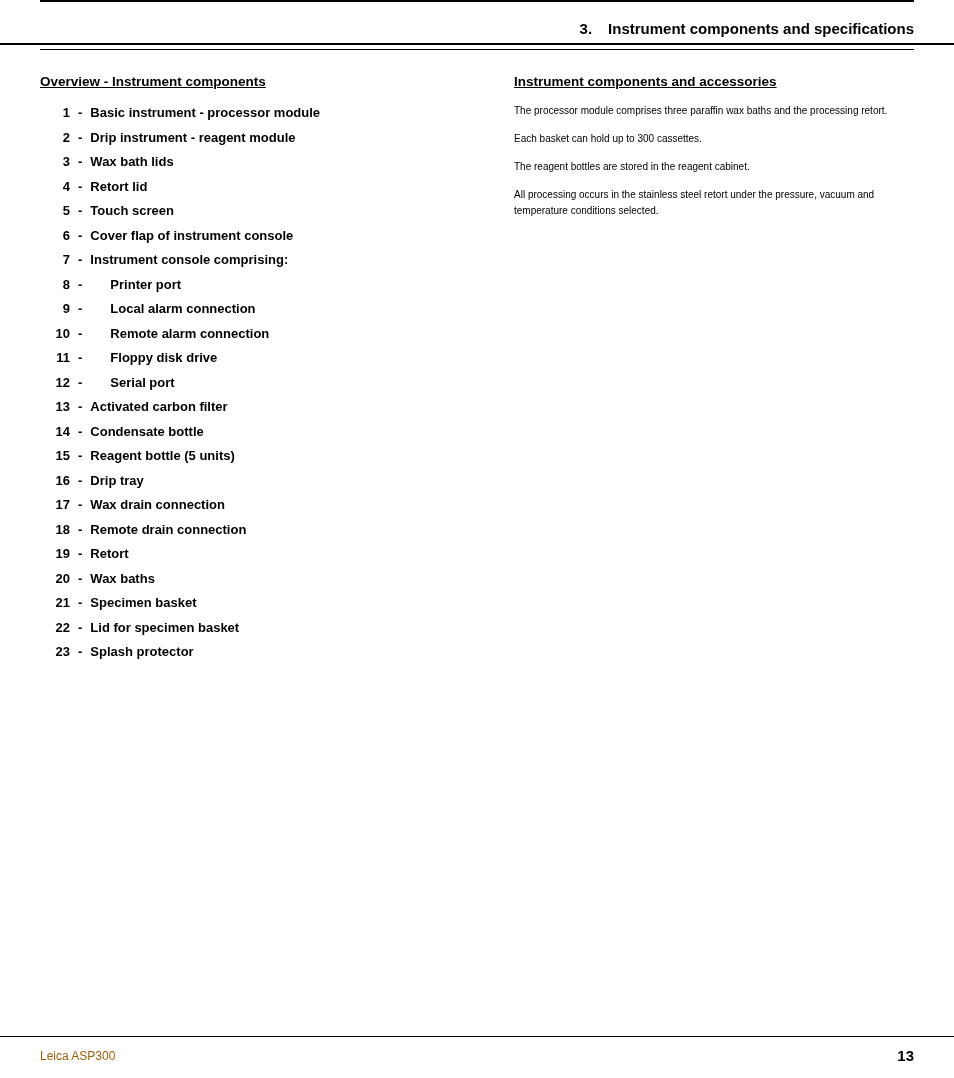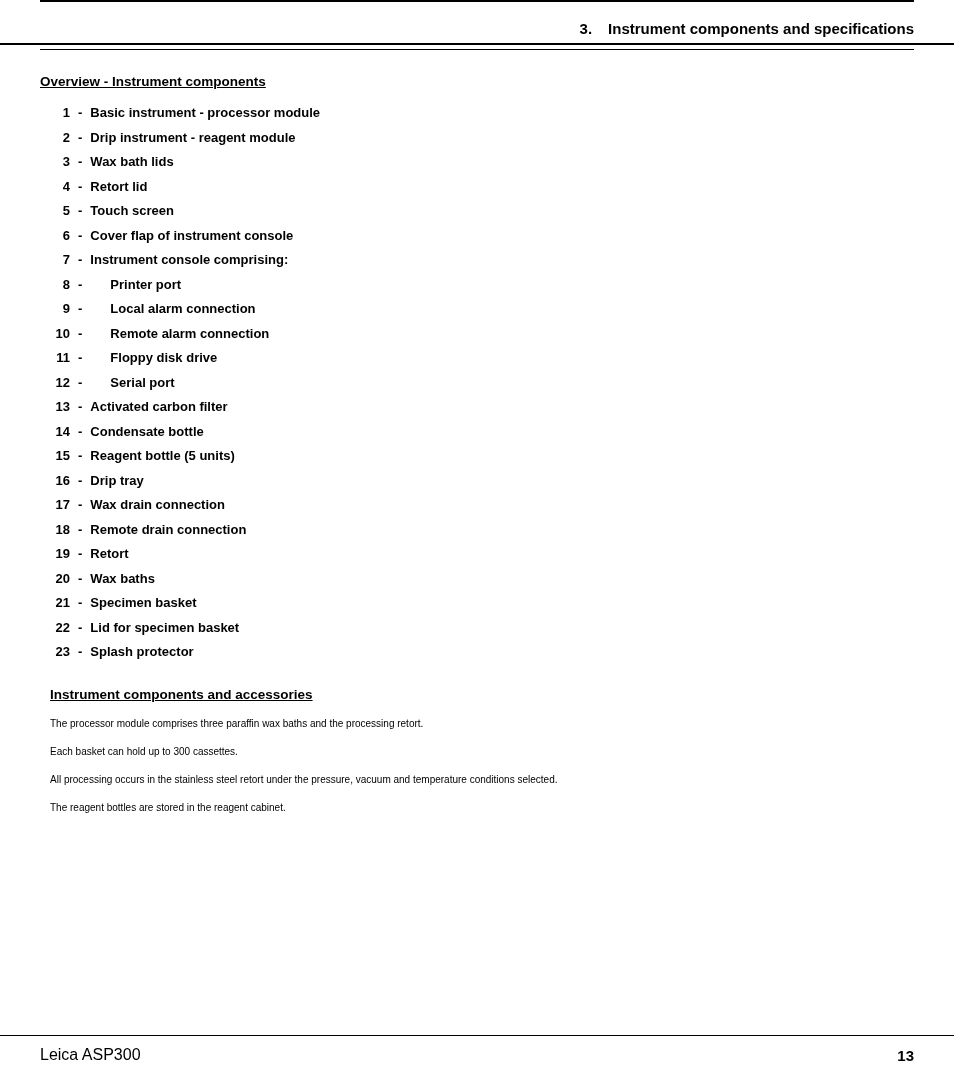--- a/index.html
+++ b/index.html
@@ -43,23 +43,23 @@
 
     .header-number {
       font-size: 15px;
       font-weight: bold;
       margin-right: 16px;
     }
 
     
     .main-content {
       display: flex;
-      flex-direction: column;
+      flex-direction: row;
       padding: 24px 40px 60px 40px;
-      gap: 20px;
+      gap: 44px;
     }
 
     
     .left-column {
       flex: 0 0 420px;
       max-width: 420px;
     }
 
     
     .right-column {
@@ -129,22 +129,22 @@
       left: 0;
       right: 0;
       display: flex;
       justify-content: space-between;
       align-items: center;
       padding: 10px 40px 14px 40px;
       border-top: 1.5px solid #000;
     }
 
     .footer-left {
-      font-size: 16px;
-      color: #000000;
+      font-size: 12px;
+      color: #a16207;
     }
 
     .footer-right {
       font-size: 15px;
       font-weight: bold;
       color: #000;
     }
 
     .header-top-rule {
       border: none;
@@ -290,22 +290,22 @@
             <span class="item-label">Splash protector</span>
           </li>
         </ul>
     </div>
 
     <div class="right-column">
       <div class="section-heading">Instrument components and accessories</div>
       <div>
           <p>The processor module comprises three paraffin wax baths and the processing retort.</p>
           <p> Each basket can hold up to 300 cassettes.</p>
+          <p>The reagent bottles are stored in the reagent cabinet.</p>
           <p>All processing occurs in the stainless steel retort under the pressure, vacuum and temperature conditions selected.</p>
-          <p>The reagent bottles are stored in the reagent cabinet.</p>
         </div>
     </div>
 
   </div>
 
   <div class="footer">
     <span class="footer-left">Leica  ASP300</span>
     <span class="footer-right">13</span>
   </div>
 

